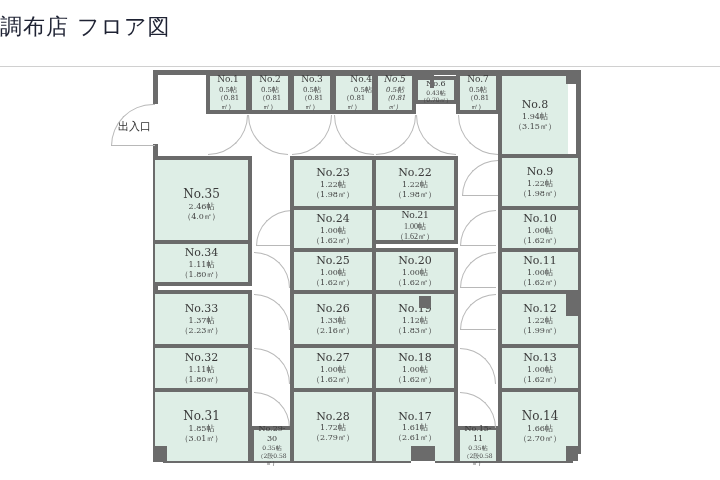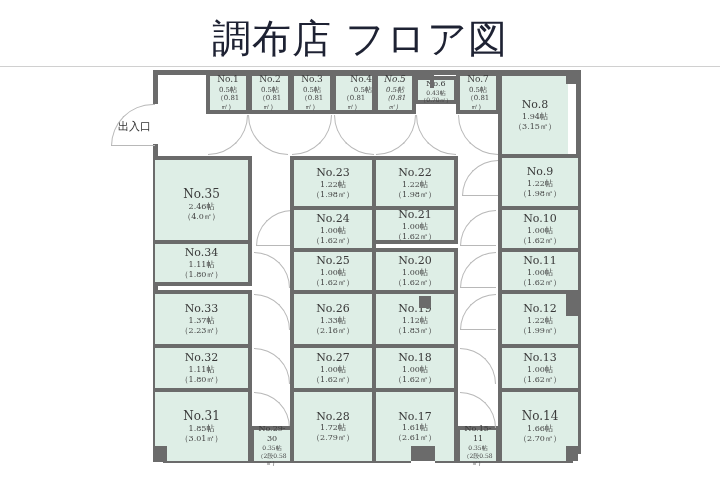--- a/index.html
+++ b/index.html
@@ -1,19 +1,19 @@
 <!DOCTYPE html>
 <html><head>
 <meta charset="utf-8">
 <style>
   html, body { margin:0; padding:0; }
   body { width:720px; height:480px; background:#ffffff; position:relative; overflow:hidden;
          font-family:"DejaVu Serif","Liberation Serif",serif; color:#3a3a3a; }
-  .title { position:absolute; left:0; top:12px; width:720px; text-align:center;
-           font-size:39px; color:#1e2233; letter-spacing:1px; font-family:"DejaVu Serif",serif; }
+  .title { position:absolute; left:0; top:12px; width:720px; text-align:left;
+           font-size:22px; color:#1e2233; letter-spacing:1px; font-family:"DejaVu Serif",serif; }
   .rule { position:absolute; left:0; top:66px; width:720px; height:1px; background:#d0d0d0; }
   .plan { position:absolute; left:0; top:0; width:720px; height:480px; }
   .wall { position:absolute; background:#6b6b6b; }
   .room { position:absolute; background:#deeee6; box-sizing:border-box;
           border:4px solid #6b6b6b; display:flex; flex-direction:column;
           align-items:center; justify-content:center; text-align:center; line-height:1.25; }
   .room .no { font-size:11px; color:#3a3a3a; }
   .room .jo { font-size:8px; color:#444; }
   .room .m2 { font-size:8px; color:#444; }
   .room.big .no { font-size:12px; }
@@ -168,21 +168,21 @@
     <span class="no">No.29-30</span>
     <span class="jo">0.35帖</span>
     <span class="m2">（2段0.58㎡）</span>
   </div>
 
   <div class="room" style="left:372px;top:156px;width:86px;height:54px;">
     <span class="no">No.22</span>
     <span class="jo">1.22帖</span>
     <span class="m2">（1.98㎡）</span>
   </div>
-  <div class="room" style="left:372px;top:206px;width:86px;height:38px;">
+  <div class="room" style="left:372px;top:206px;width:86px;height:38px;font-family:Liberation Serif, serif;">
     <span class="no">No.21</span>
     <span class="jo">1.00帖</span>
     <span class="m2">（1.62㎡）</span>
   </div>
   <div class="room" style="left:372px;top:248px;width:86px;height:46px;">
     <span class="no">No.20</span>
     <span class="jo">1.00帖</span>
     <span class="m2">（1.62㎡）</span>
   </div>
   <div class="room" style="left:372px;top:290px;width:86px;height:58px;">

